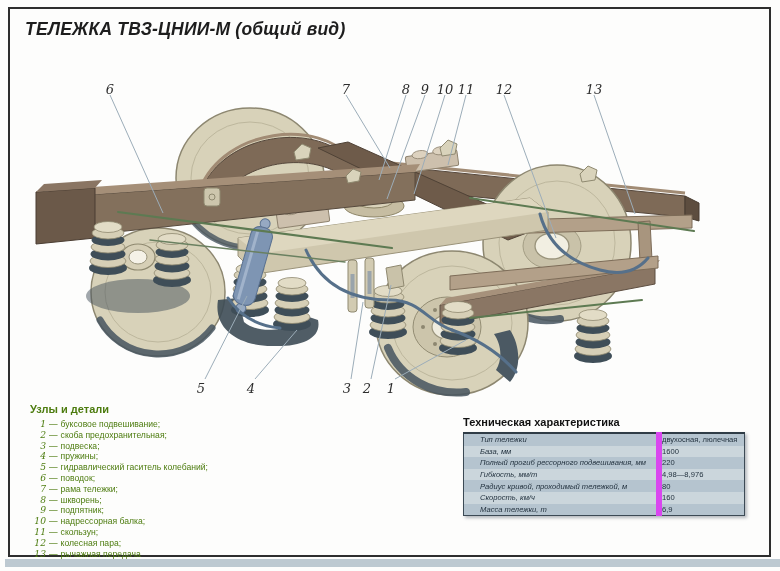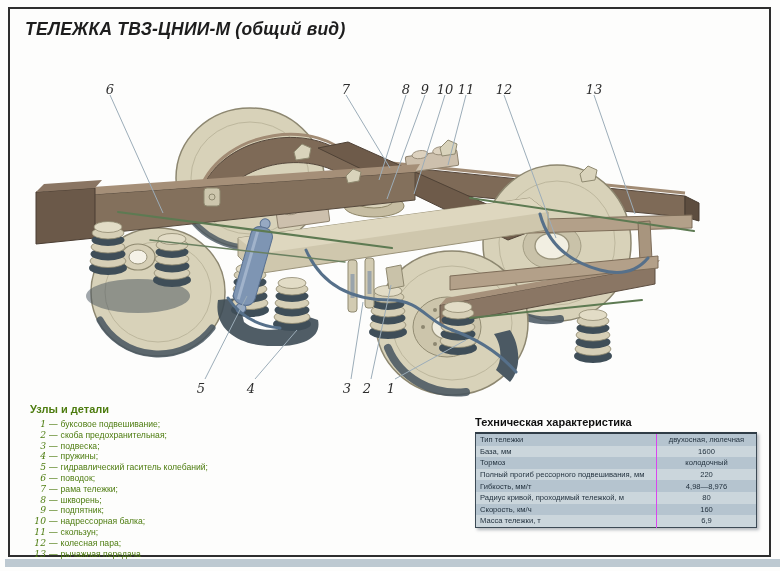--- a/index.html
+++ b/index.html
@@ -31,33 +31,33 @@
   .parts{position:absolute;left:30px;top:403px;width:280px;color:#4d7c0f;}
   .parts h2{margin:0 0 4px 0;font-size:11px;font-weight:bold;}
   .parts ul{list-style:none;margin:0;padding:0;}
   .parts li{display:flex;align-items:baseline;font-size:8.6px;line-height:9.8px;}
   .parts .pn{
     width:16px;text-align:right;
     font-family:"DejaVu Serif",serif;font-style:italic;font-size:9.2px;
   }
   .parts .sep{padding:0 3px;}
   
-  .specs{position:absolute;left:463px;top:416px;width:232px;color:#16232e;margin-left:12px;}
+  .specs{position:absolute;left:463px;top:416px;width:232px;color:#16232e;}
   .specs h2{margin:0 0 4px 0;font-size:11px;font-weight:bold;color:#111;}
   table.spec-table{
     border-collapse:collapse;width:282px;table-layout:fixed;
     border:1px solid #3c4a55;border-top:2px solid #2f3c46;
     box-shadow:2px 2px 3px rgba(90,100,112,.45);
   }
   .spec-table td{
     font-size:7.6px;height:11.6px;padding:0;vertical-align:middle;
     color:#1f2e3b;overflow:hidden;white-space:nowrap;
   }
-  .spec-table td.label{padding-left:4px;width:176px;}
-  .spec-table td.value{text-align:center;border-left:1px solid #d946ef;}
+  .spec-table td.label{padding-left:16px;width:176px;font-style:italic;}
+  .spec-table td.value{border-left:6px solid #d946ef;}
   .spec-table tr:nth-child(odd){background:#b5c4cf;}
   .spec-table tr:nth-child(even){background:#cbd6dc;}
 </style>
 </head>
 <body>
 
 <div class="page-border"></div>
 <div class="bottom-strip"></div>
 
 <h1 class="title">ТЕЛЕЖКА ТВЗ-ЦНИИ-М (общий вид)</h1>
@@ -369,24 +369,20 @@
     <tbody id="specs-tbody">
         <tr>
           <td class="label">Тип тележки</td>
           <td class="value">двухосная, люлечная</td>
         </tr>
         <tr>
           <td class="label">База, мм</td>
           <td class="value">1600</td>
         </tr>
         <tr>
-          <td class="label">Тормоз</td>
-          <td class="value">колодочный</td>
-        </tr>
-        <tr>
           <td class="label">Полный прогиб рессорного подвешивания, мм</td>
           <td class="value">220</td>
         </tr>
         <tr>
           <td class="label">Гибкость, мм/т</td>
           <td class="value">4,98—8,976</td>
         </tr>
         <tr>
           <td class="label">Радиус кривой, проходимый тележкой, м</td>
           <td class="value">80</td>

